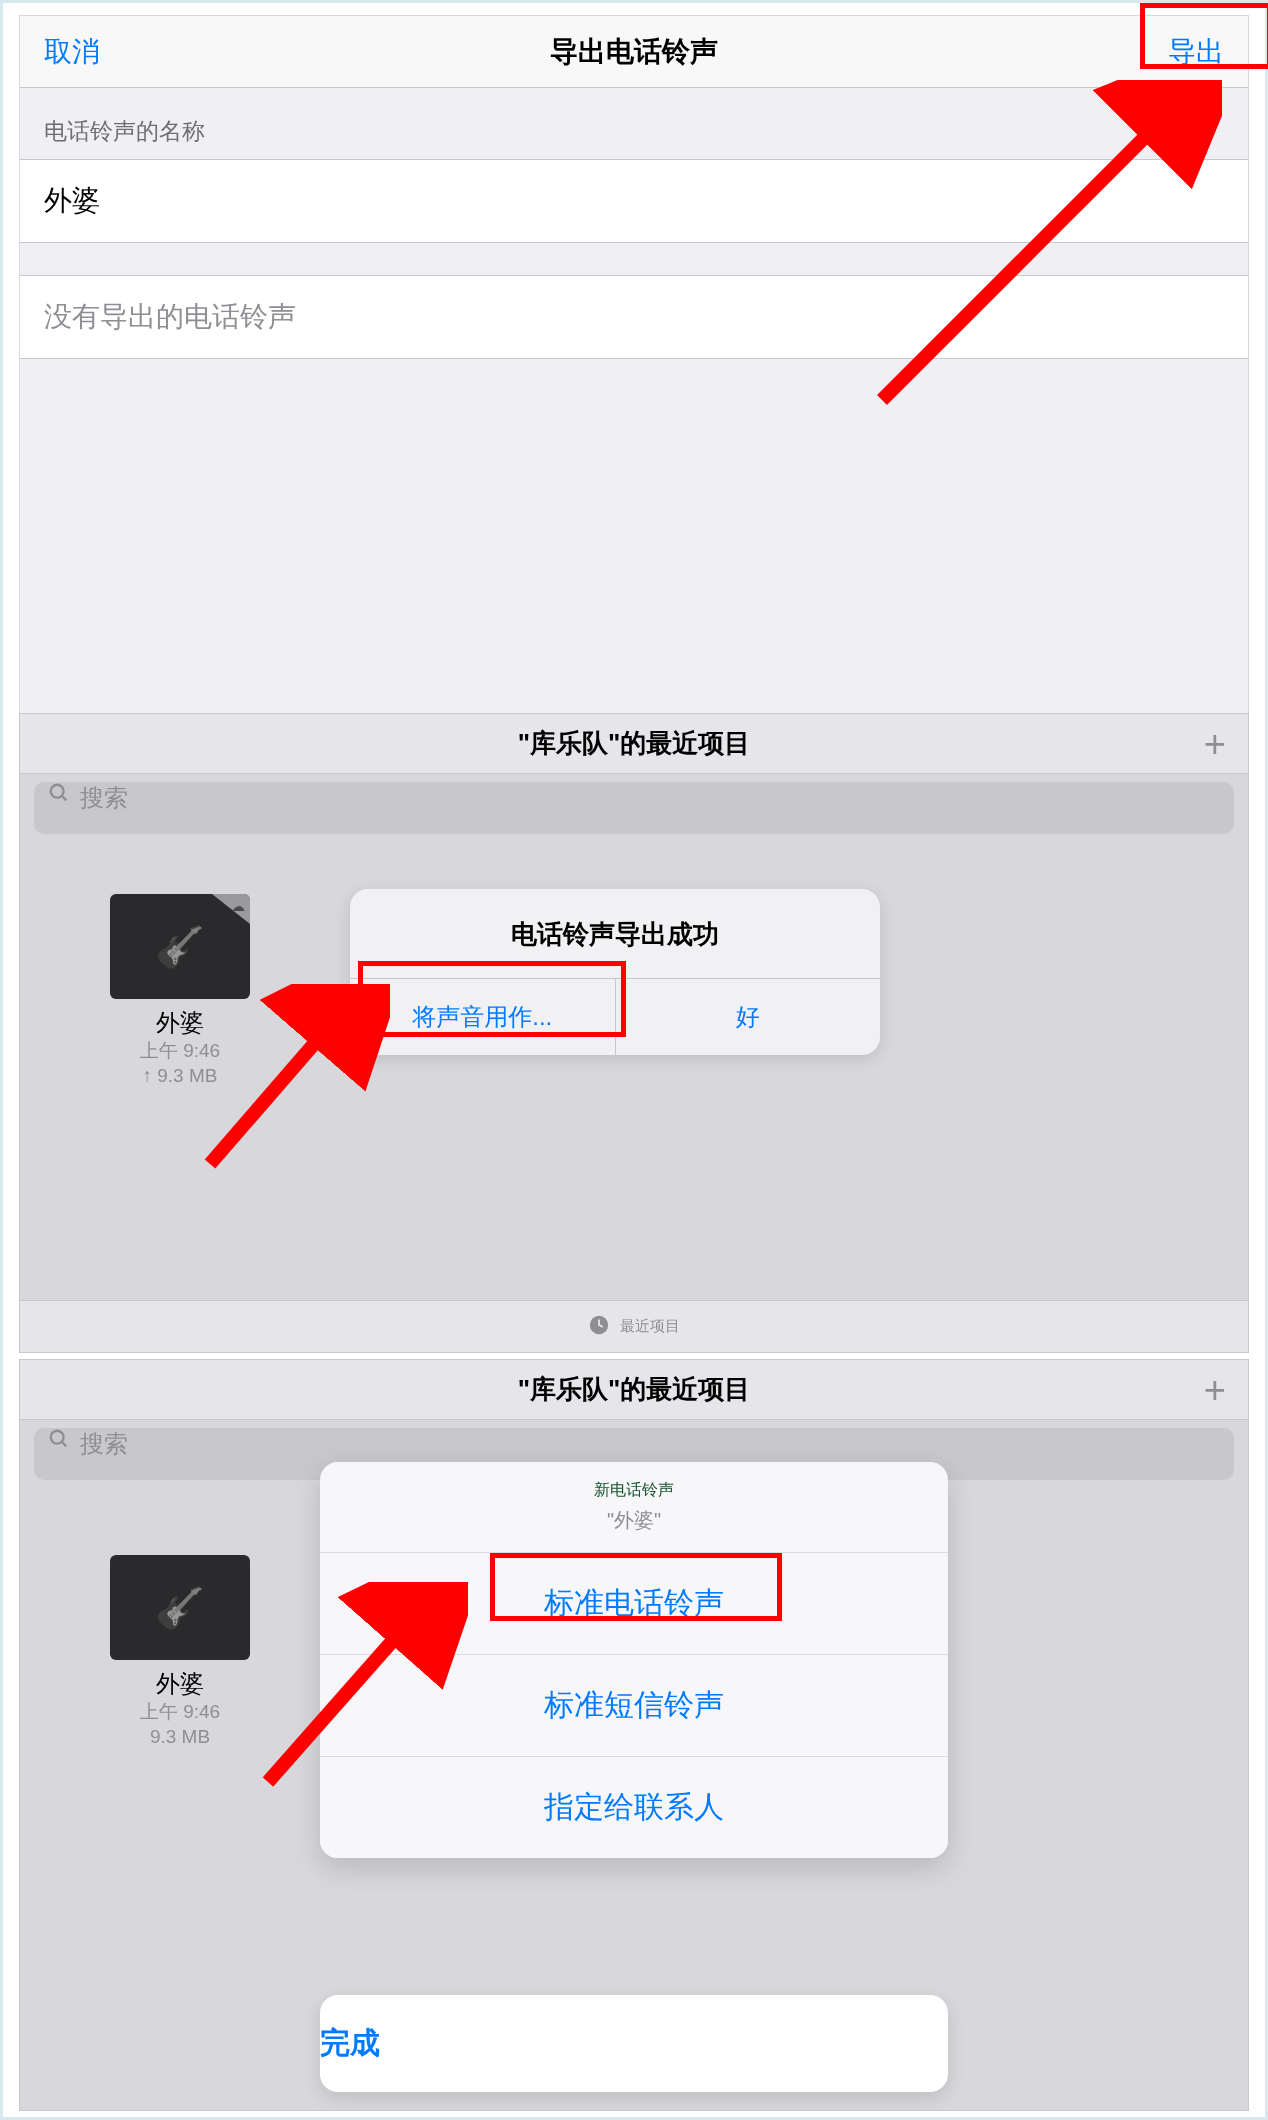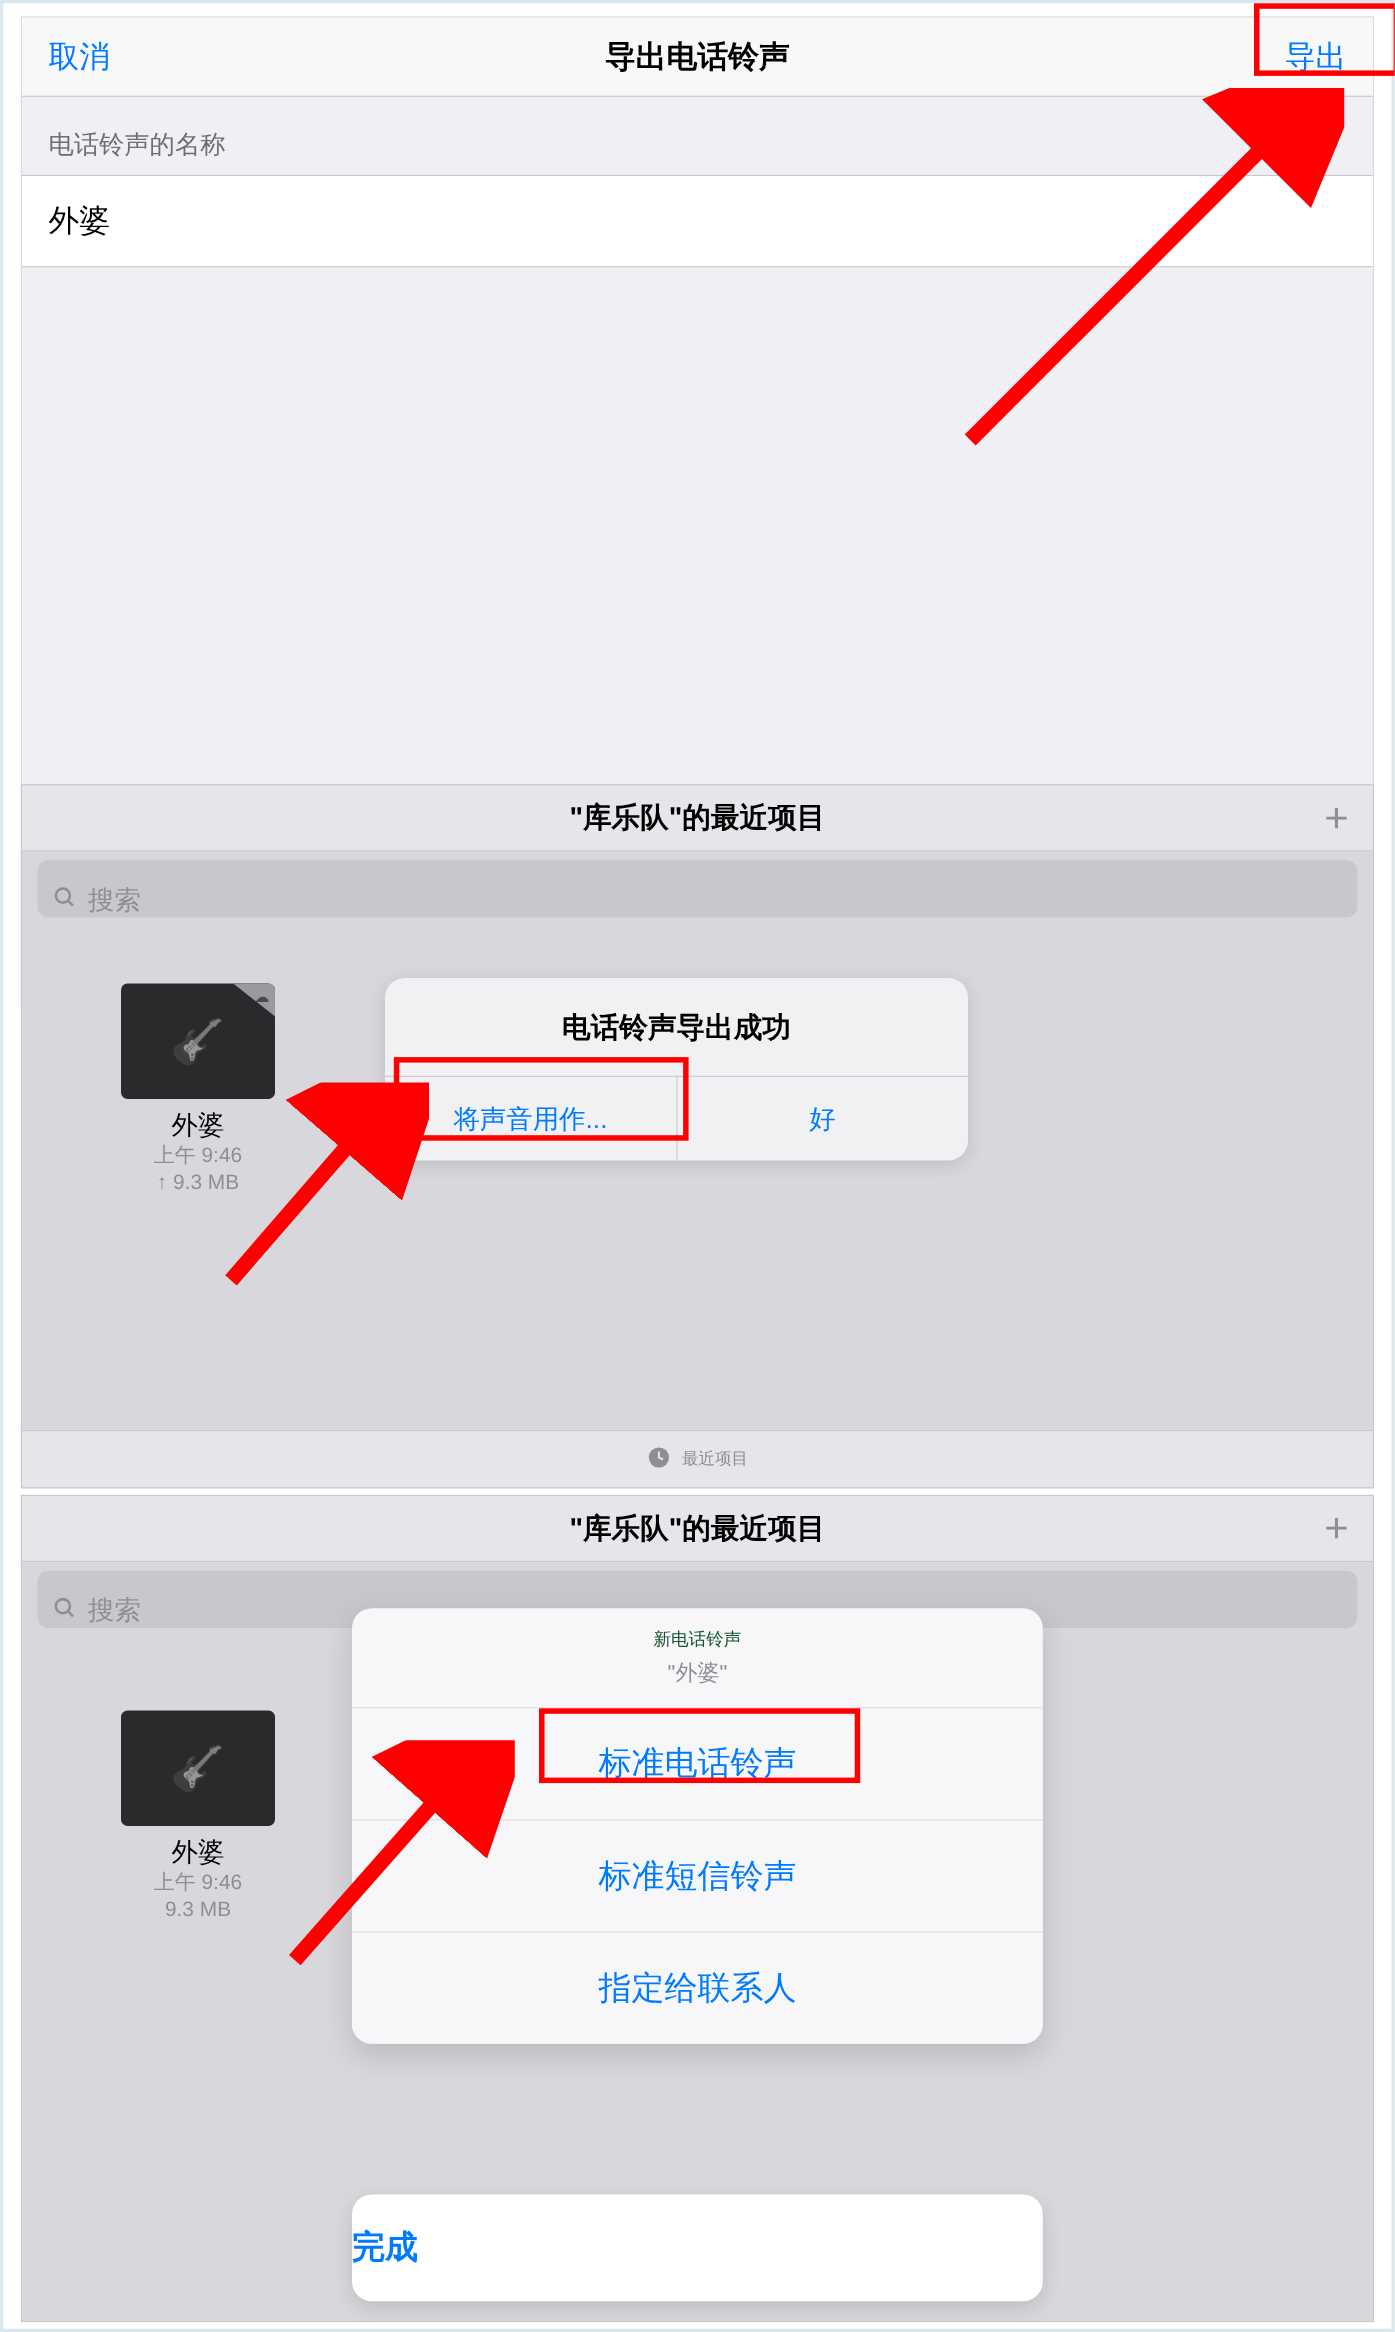--- a/index.html
+++ b/index.html
@@ -25,21 +25,21 @@
   
   .arrow { position: absolute; pointer-events: none; }
   .arrow svg { display: block; }
 
   
   .panel2 { position: absolute; left: 16px; right: 16px; top: 710px; height: 640px; background: #d8d8dc; border: 1px solid #c7c7cc; }
   .panel3 { position: absolute; left: 16px; right: 16px; top: 1356px; height: 752px; background: #d8d8dc; border: 1px solid #c7c7cc; overflow: hidden; }
   .p-title-row { height: 60px; display: flex; align-items: center; justify-content: center; position: relative; background: #e5e5ea; border-bottom: 1px solid #c7c7cc; }
   .p-title-row .ptitle { font-size: 26px; font-weight: 600; color: #000; }
   .plus { position: absolute; right: 22px; font-size: 38px; color: #8e8e93; font-weight: 300; line-height: 1; background: none; border: none; }
-  .searchbar { margin: 8px 14px; background: #c7c7cc; border-radius: 10px; height: 52px; display: flex; align-items: flex-end; padding: 0 14px; color: #8e8e93; font-size: 24px; }
+  .searchbar { margin: 8px 14px; background: #c7c7cc; border-radius: 10px; height: 52px; display: flex; align-items: flex-start; padding: 0 14px; color: #8e8e93; font-size: 24px; }
   .searchbar .sicon { margin-right: 10px; }
 
   .thumb { position: absolute; width: 140px; }
   .thumb .img { width: 140px; height: 105px; background: #2a2a2c; border-radius: 6px; position: relative; overflow: hidden; }
   .thumb .img .cloud { position: absolute; top: 0; right: 0; width: 0; height: 0; border-style: solid; border-width: 0 38px 30px 0; border-color: transparent #9a9a9e transparent transparent; }
   .thumb .img .cloud-ico { position: absolute; top: 4px; right: 5px; font-size: 14px; color: #4a4a4c; }
   .thumb .img .guitar { position: absolute; left: 50%; top: 50%; transform: translate(-50%,-50%); font-size: 40px; filter: grayscale(1) brightness(.6); }
   .thumb .tname { text-align: center; font-size: 24px; color: #000; margin-top: 8px; }
   .thumb .tmeta { text-align: center; font-size: 19px; color: #8e8e93; line-height: 1.3; }
 
@@ -72,20 +72,21 @@
       <button class="nav-btn">取消</button>
       <div class="nav-title">导出电话铃声</div>
       <div class="nav-export-wrap">
         <button class="nav-btn">导出</button>
         <div class="redbox" style="left:-28px; top:-30px; width:132px; height:66px;"></div>
       </div>
     </div>
     <div class="section-hdr">电话铃声的名称</div>
     <div class="cell">外婆</div>
     <div style="height:32px;"></div>
+    <div class="cell muted">没有导出的电话铃声</div>
 
     <div class="arrow" style="right:26px; top:64px;">
       <svg width="380" height="340">
         <defs>
             <marker id="ah1" markerWidth="14" markerHeight="14" refX="3" refY="5" orient="auto">
               <path d="M0,0 L0,10 L12,5 z" fill="#ff0000"></path>
             </marker>
           </defs>
         <line x1="40" y1="320" x2="330" y2="30" stroke="#ff0000" stroke-width="14" marker-end="url(#ah1)"></line>
       </svg>

